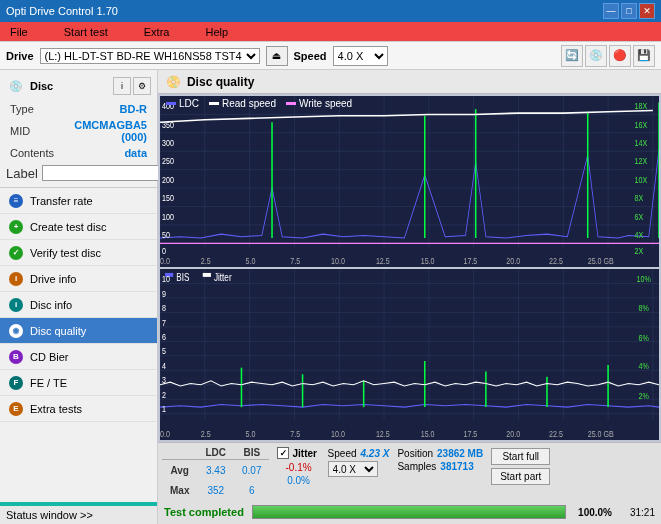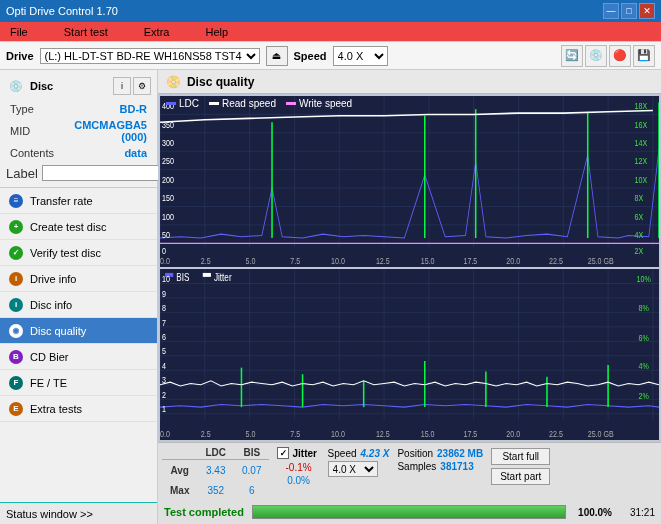--- a/index.html
+++ b/index.html
@@ -210,21 +210,21 @@
       height: 14px;
       border-radius: 50%;
       display: flex;
       align-items: center;
       justify-content: center;
       font-size: 8px;
       font-weight: bold;
     }
     .status-bar {
       height: 22px;
-      border-top: 1px solid #14b8a6;
+      border-top: 4px solid #14b8a6;
       display: flex;
       align-items: center;
       padding: 0 6px;
       font-size: 11px;
       cursor: pointer;
       background: #e8e8e8;
       gap: 4px;
     }
     
     .content-area {

